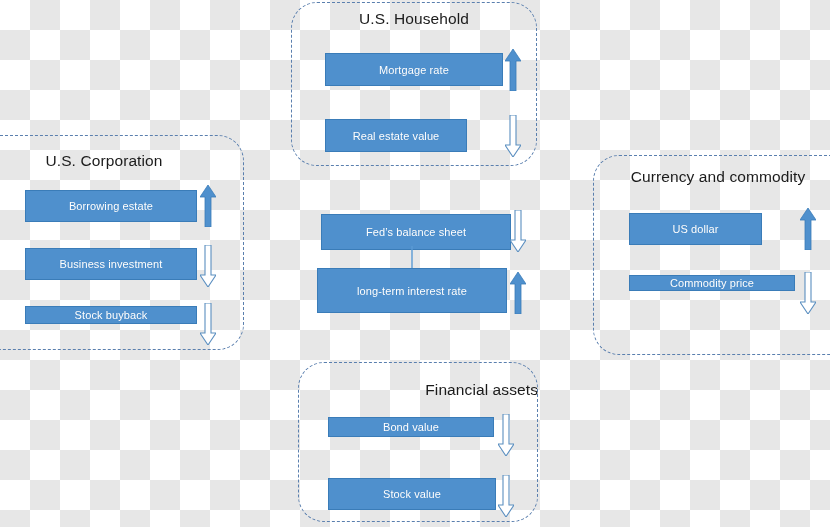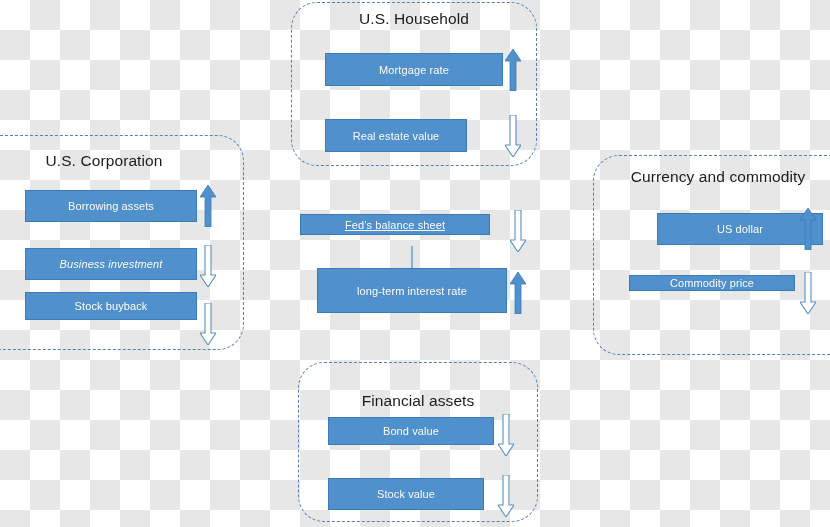--- a/index.html
+++ b/index.html
@@ -94,60 +94,60 @@
   <div class="arrow" style="left:505px; top:115px;">
     <svg viewBox="0 0 16 42" preserveAspectRatio="none">
       <polygon points="8,42 16,30 11,30 11,0 5,0 5,30 0,30" fill="#ffffff" stroke="#5b8fc0" stroke-width="1.1"></polygon>
     </svg>
   </div>
 
   <div class="group" style="left:-36px; top:135px; width:280px; height:215px;">
   </div>
   <div class="group-title" style="left:-36px; top:152px; width:280px;">U.S. Corporation</div>
 
-  <div class="bar" style="left:25px; top:190px; width:172px; height:32px;">Borrowing assets</div>
+  <div class="bar" style="left:25px; top:190px; width:172px; height:32px;">Borrowing estate</div>
   <div class="arrow" style="left:200px; top:185px;">
     <svg viewBox="0 0 16 42" preserveAspectRatio="none">
       <polygon points="8,0 16,12 11,12 11,42 5,42 5,12 0,12" fill="#4f90cd" stroke="#3a7cb8" stroke-width="0.8"></polygon>
     </svg>
   </div>
 
-  <div class="bar" style="left:25px; top:248px; width:172px; height:32px;font-style:italic;">Business investment</div>
+  <div class="bar" style="left:25px; top:248px; width:172px; height:32px;">Business investment</div>
   <div class="arrow" style="left:200px; top:245px;">
     <svg viewBox="0 0 16 42" preserveAspectRatio="none">
       <polygon points="8,42 16,30 11,30 11,0 5,0 5,30 0,30" fill="#ffffff" stroke="#5b8fc0" stroke-width="1.1"></polygon>
     </svg>
   </div>
 
-  <div class="bar" style="left:25px; top:292px; width:172px; height:28px;text-align:right;">Stock buyback</div>
+  <div class="bar" style="left:25px; top:306px; width:172px; height:18px;text-align:right;">Stock buyback</div>
   <div class="arrow" style="left:200px; top:303px;">
     <svg viewBox="0 0 16 42" preserveAspectRatio="none">
       <polygon points="8,42 16,30 11,30 11,0 5,0 5,30 0,30" fill="#ffffff" stroke="#5b8fc0" stroke-width="1.1"></polygon>
     </svg>
   </div>
 
   <div class="group" style="left:593px; top:155px; width:278px; height:200px;">
   </div>
   <div class="group-title" style="left:593px; top:168px; width:250px;">Currency and commodity</div>
 
-  <div class="bar" style="left:629px; top:213px; width:166px; height:32px;margin-left:28px;">US dollar</div>
+  <div class="bar" style="left:629px; top:213px; width:133px; height:32px;">US dollar</div>
   <div class="arrow" style="left:800px; top:208px;">
     <svg viewBox="0 0 16 42" preserveAspectRatio="none">
       <polygon points="8,0 16,12 11,12 11,42 5,42 5,12 0,12" fill="#4f90cd" stroke="#3a7cb8" stroke-width="0.8"></polygon>
     </svg>
   </div>
 
   <div class="bar" style="left:629px; top:275px; width:166px; height:16px;">Commodity price</div>
   <div class="arrow" style="left:800px; top:272px;">
     <svg viewBox="0 0 16 42" preserveAspectRatio="none">
       <polygon points="8,42 16,30 11,30 11,0 5,0 5,30 0,30" fill="#ffffff" stroke="#5b8fc0" stroke-width="1.1"></polygon>
     </svg>
   </div>
 
-  <div class="bar" style="left:300px; top:214px; width:190px; height:21px;text-decoration:underline;">Fed’s balance sheet</div>
+  <div class="bar" style="left:321px; top:214px; width:190px; height:36px;">Fed’s balance sheet</div>
   <div class="arrow" style="left:510px; top:210px;">
     <svg viewBox="0 0 16 42" preserveAspectRatio="none">
       <polygon points="8,42 16,30 11,30 11,0 5,0 5,30 0,30" fill="#ffffff" stroke="#5b8fc0" stroke-width="1.1"></polygon>
     </svg>
   </div>
 
   <div class="connector" style="left:405px; top:246px;">
     <svg viewBox="0 0 14 42" preserveAspectRatio="none">
       <line x1="7" y1="0" x2="7" y2="33" stroke="#5b9bd5" stroke-width="1.4"></line>
       <polygon points="7,40 1.5,31 12.5,31" fill="#5b9bd5"></polygon>
@@ -156,29 +156,29 @@
 
   <div class="bar" style="left:317px; top:268px; width:190px; height:45px;">long-term interest rate</div>
   <div class="arrow" style="left:510px; top:272px;">
     <svg viewBox="0 0 16 42" preserveAspectRatio="none">
       <polygon points="8,0 16,12 11,12 11,42 5,42 5,12 0,12" fill="#4f90cd" stroke="#3a7cb8" stroke-width="0.8"></polygon>
     </svg>
   </div>
 
   <div class="group" style="left:298px; top:362px; width:240px; height:160px;">
   </div>
-  <div class="group-title" style="left:298px; top:392px; width:240px;">Financial assets</div>
+  <div class="group-title" style="left:298px; top:381px; width:240px;text-align:right;">Financial assets</div>
 
-  <div class="bar" style="left:328px; top:417px; width:166px; height:28px;">Bond value</div>
+  <div class="bar" style="left:328px; top:417px; width:166px; height:20px;">Bond value</div>
   <div class="arrow" style="left:498px; top:414px;">
     <svg viewBox="0 0 16 42" preserveAspectRatio="none">
       <polygon points="8,42 16,30 11,30 11,0 5,0 5,30 0,30" fill="#ffffff" stroke="#5b8fc0" stroke-width="1.1"></polygon>
     </svg>
   </div>
 
-  <div class="bar" style="left:328px; top:478px; width:156px; height:32px;">Stock value</div>
+  <div class="bar" style="left:328px; top:478px; width:168px; height:32px;">Stock value</div>
   <div class="arrow" style="left:498px; top:475px;">
     <svg viewBox="0 0 16 42" preserveAspectRatio="none">
       <polygon points="8,42 16,30 11,30 11,0 5,0 5,30 0,30" fill="#ffffff" stroke="#5b8fc0" stroke-width="1.1"></polygon>
     </svg>
   </div>
 
 </div>
 
 </body></html>

